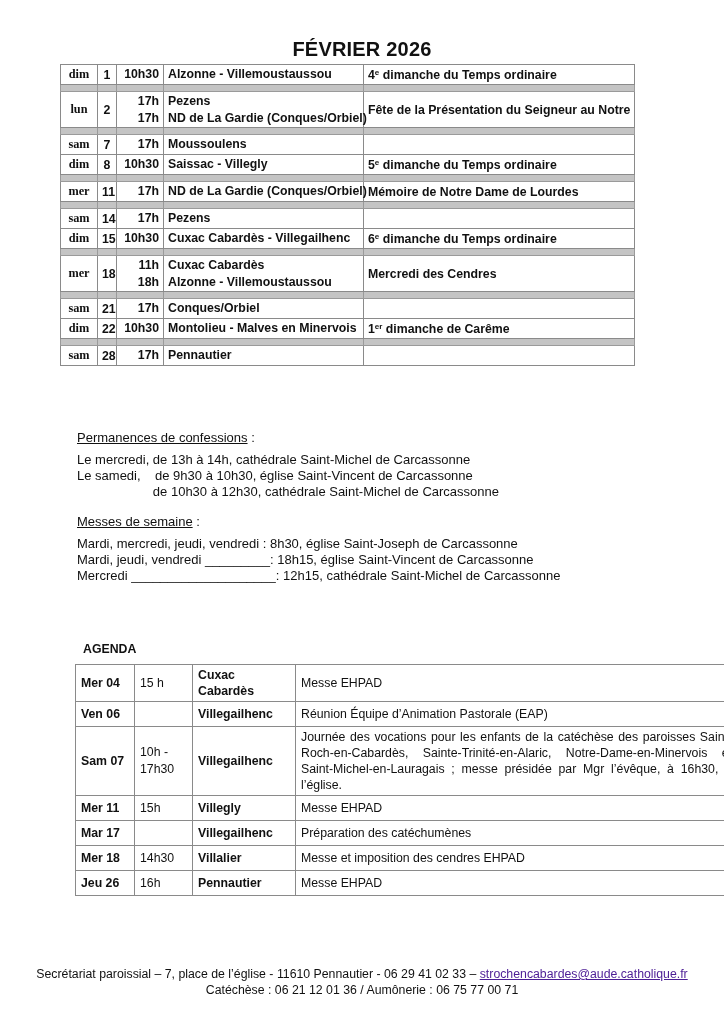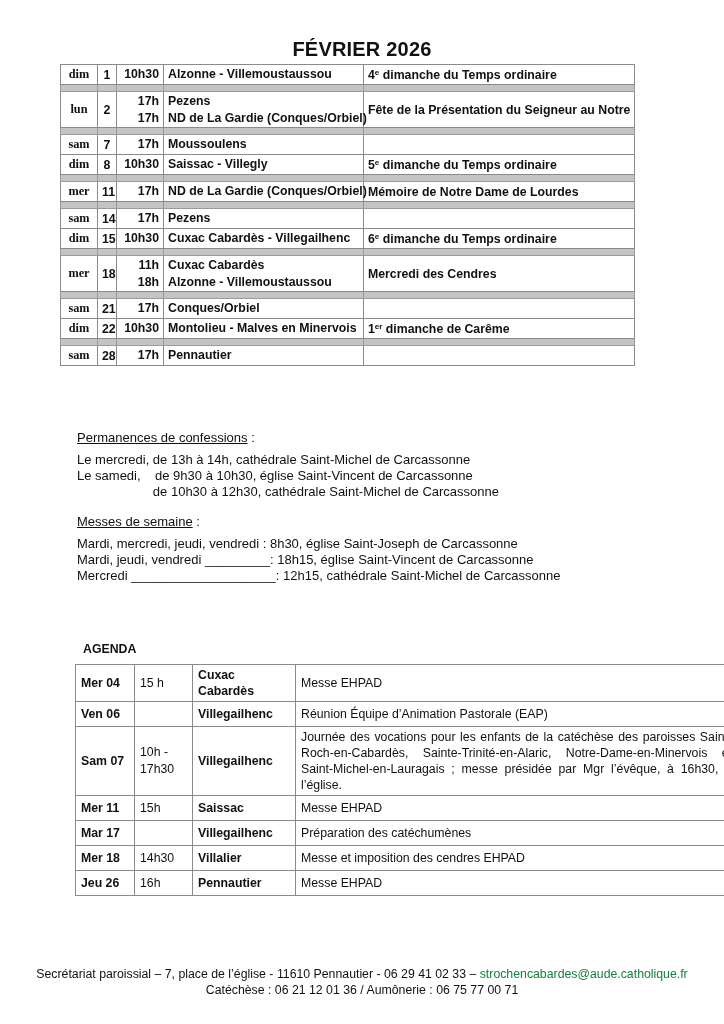--- a/index.html
+++ b/index.html
@@ -45,21 +45,21 @@
   .a-date { width: 48px; font-weight: bold; }
   .a-time { width: 47px; }
   .a-place { width: 92px; font-weight: bold; }
   .a-desc { text-align: justify; }
   .a-line { display: block; line-height: 22px; }
 
   .footer {
     position: absolute; left: 0; top: 966px; width: 724px; text-align: center;
     font-size: 12.3px; line-height: 16px;
   }
-  .footer a { color: #15803d; }
+  .footer a { color: #4c1d95; text-decoration: underline; }
 </style>
 </head>
 <body>
 
 <div class="title">FÉVRIER 2026</div>
 
 <table class="cal">
   <colgroup>
     <col style="width:37px">
       <col style="width:19px">
@@ -298,21 +298,21 @@
         <td class="a-place">Villegailhenc</td>
         <td class="a-desc">
           <span class="" style="display: block;">Journée des vocations pour les enfants de la catéchèse des paroisses Saint-Roch-en-Cabardès, Sainte-Trinité-en-Alaric, Notre-Dame-en-Minervois et Saint-Michel-en-Lauragais ; messe présidée par Mgr l’évêque, à 16h30, à l’église.</span>
         </td>
       </tr>
       <tr>
         <td class="a-date">Mer 11</td>
         <td class="a-time">
           <span class="line">15h</span>
         </td>
-        <td class="a-place">Saissac</td>
+        <td class="a-place">Villegly</td>
         <td class="a-desc">
           <span class="" style="display: block;">Messe EHPAD</span>
         </td>
       </tr>
       <tr>
         <td class="a-date">Mar 17</td>
         <td class="a-time">
           <span class="line"></span>
         </td>
         <td class="a-place">Villegailhenc</td>

